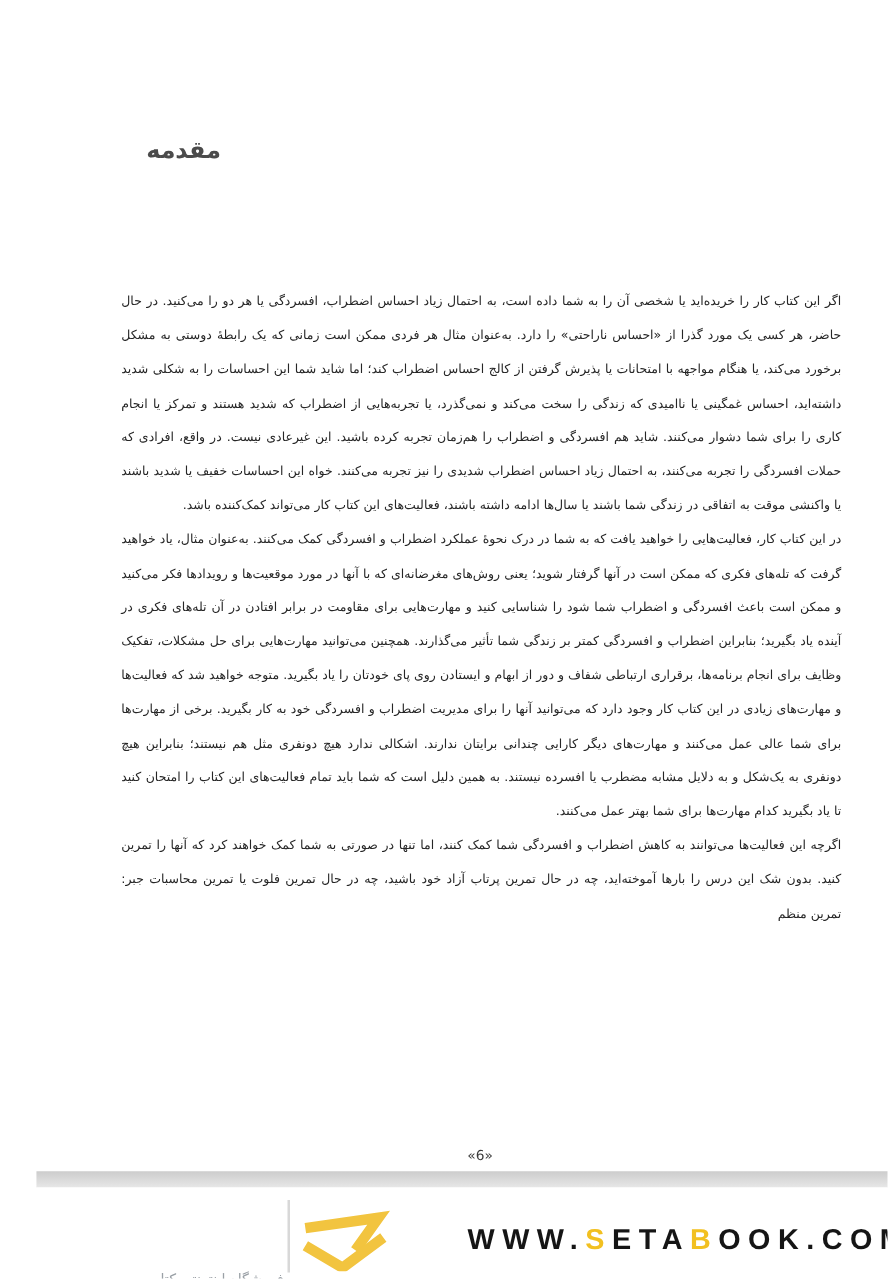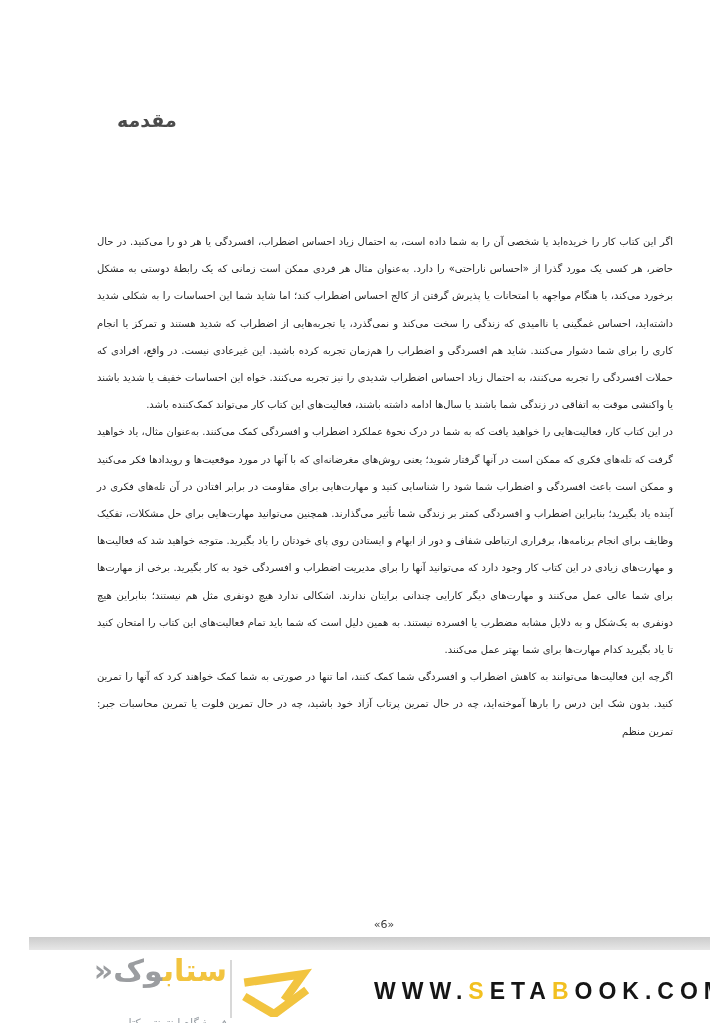--- a/index.html
+++ b/index.html
@@ -75,23 +75,20 @@
     <p>اگرچه این فعالیت‌ها می‌توانند به کاهش اضطراب و افسردگی شما کمک کنند، اما تنها در صورتی به شما کمک خواهند کرد که آنها را تمرین کنید. بدون شک این درس را بارها آموخته‌اید، چه در حال تمرین پرتاب آزاد خود باشید، چه در حال تمرین فلوت یا تمرین محاسبات جبر: تمرین منظم</p>
   </div>
 
   <div class="page-number">«6»</div>
 
   <div class="gray-band"></div>
 
   <div class="footer">
 
     <div class="logo-group">
-      <div class="brand">
-        <span class="gold">ستاب</span><span class="gray">وک</span><span class="gray">«</span>
-      </div>
       <div class="tagline">فروشگاه اینترنتی کتاب</div>
       <div class="logo-divider"></div>
       <span class="chevron">
         <svg width="74" height="54" viewBox="0 0 76 58">
           <polyline points="5,21 68,12 48,40" fill="none" stroke="#F2C43F" stroke-width="9" stroke-linejoin="miter"></polyline>
           <polyline points="5,36 37,55 72,29" fill="none" stroke="#F2C43F" stroke-width="9" stroke-linejoin="miter"></polyline>
         </svg>
       </span>
     </div>
 

